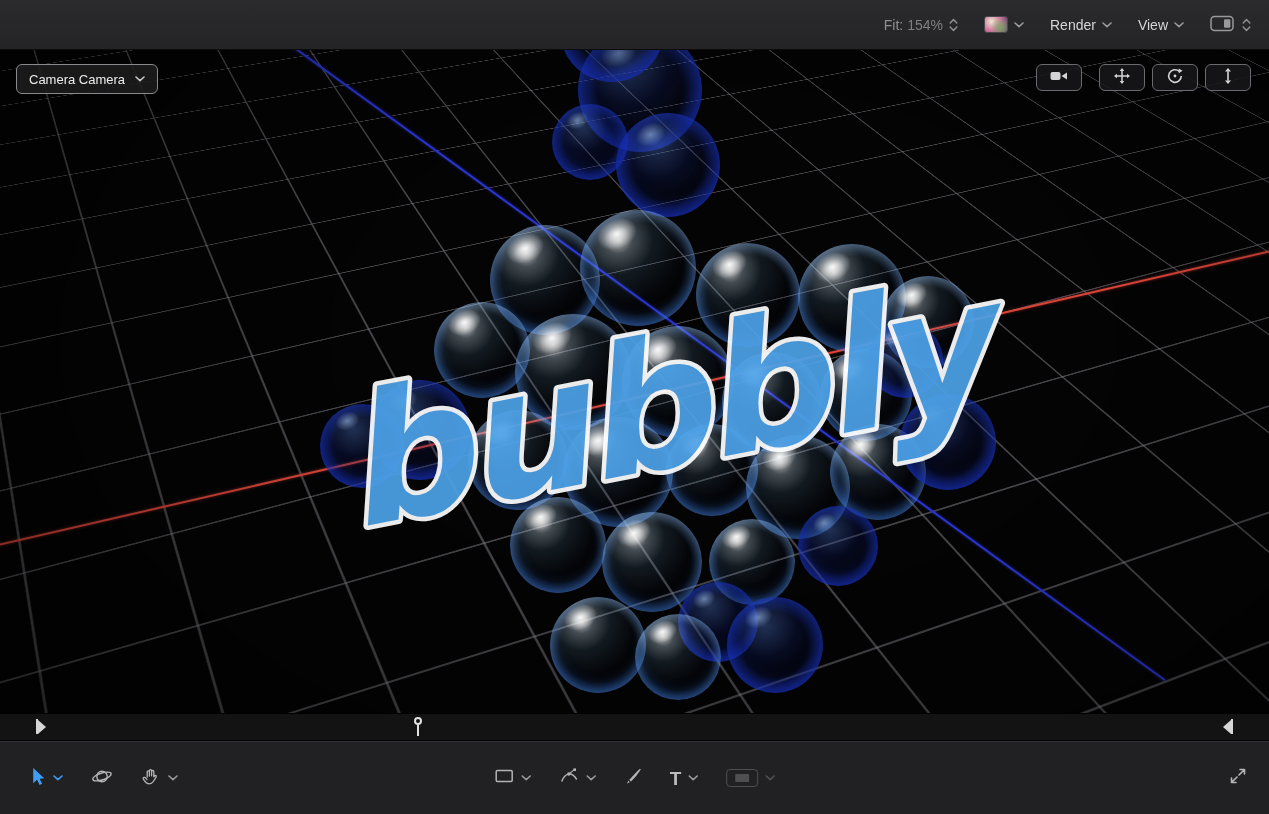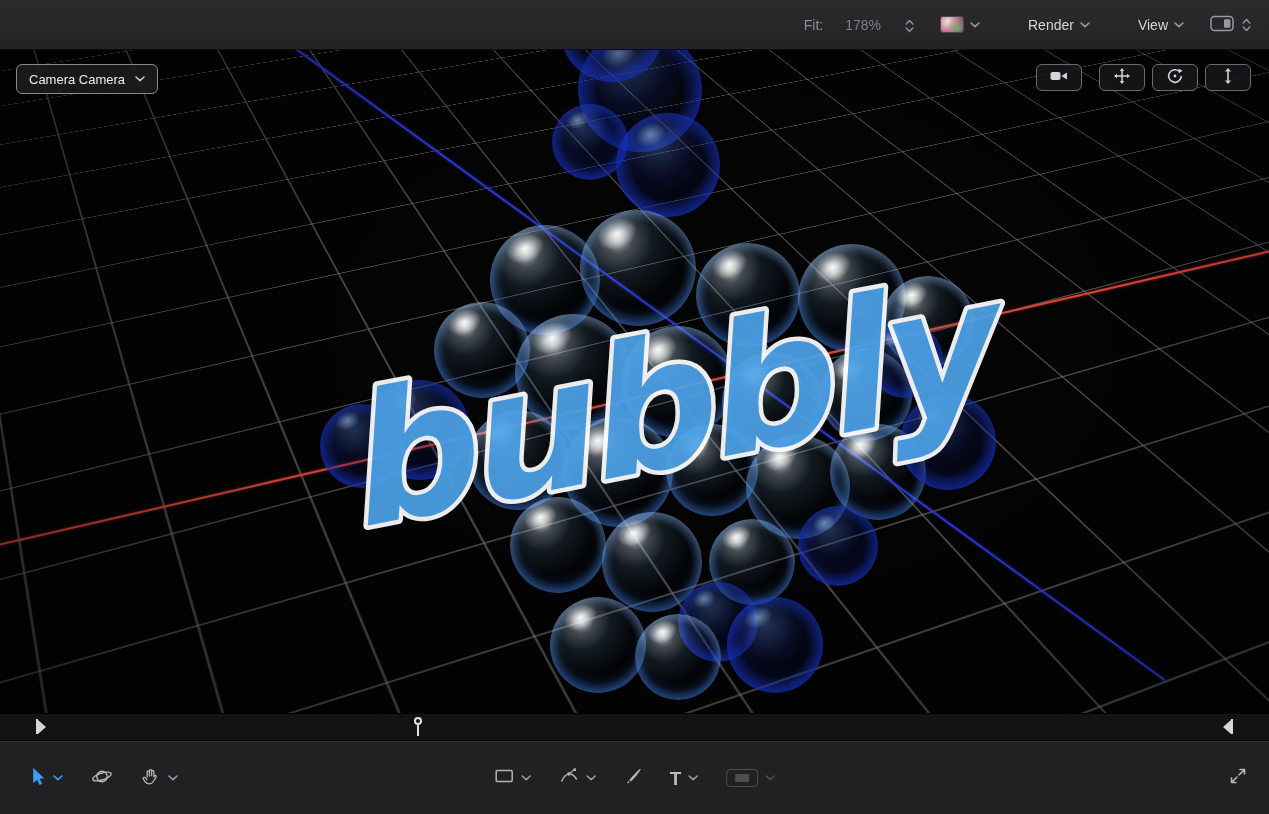--- a/index.html
+++ b/index.html
@@ -2,29 +2,29 @@
 <html><head>
 <meta charset="utf-8">
 <style>
   html,body{margin:0;padding:0;background:#000;}
   body{width:1269px;height:814px;overflow:hidden;font-family:"Liberation Sans","DejaVu Sans",sans-serif;-webkit-font-smoothing:antialiased;}
   .app{width:1269px;height:814px;display:flex;flex-direction:column;position:relative;}
 
   
   .top-toolbar{height:50px;flex:0 0 50px;background:linear-gradient(#2b2b2d,#242426);border-bottom:1px solid #0c0c0c;display:flex;align-items:center;justify-content:flex-end;box-sizing:border-box;}
   .tb-right{display:flex;align-items:center;gap:26px;padding-right:18px;font-size:14px;}
-  .fit-group{display:flex;align-items:flex-end;gap:22px;color:#8f8f94;}
+  .fit-group{display:flex;align-items:center;gap:4px;color:#8f8f94;}
   .fit-value{color:#7f7f84;}
   .stepper{display:inline-flex;color:#8f8f94;margin-left:2px;}
   .thumb-group{display:flex;align-items:center;gap:6px;color:#9a9a9e;}
   .thumb-swatch{width:22px;height:15px;border-radius:3px;border:1px solid #4a4a4c;
     background:
       radial-gradient(circle at 72% 72%, rgba(120,170,100,.9), rgba(120,170,100,0) 55%),
       radial-gradient(circle at 30% 32%, #ece8d2 0%, #d6779f 48%, #8a5080 78%, #5c3f66 100%);}
-  .menu-group{display:flex;align-items:center;gap:6px;color:#d6d6d8;margin-left:22px;}
+  .menu-group{display:flex;align-items:center;gap:6px;color:#d6d6d8;}
   .menu-group .chev{color:#9a9a9e;}
   .layout-group{display:flex;align-items:center;gap:5px;color:#98989d;}
 
   .chev{display:inline-flex;}
 
   
   .canvas{position:relative;flex:0 0 663px;height:663px;background:#040404;overflow:hidden;}
   .grid-plane{position:absolute;width:2600px;height:2100px;left:50%;top:44%;margin-left:-1300px;margin-top:-1050px;
     background-image:
       repeating-linear-gradient(0deg, rgba(120,120,128,.55) 0 2px, transparent 2px 118px),
@@ -91,21 +91,21 @@
 </style>
 </head>
 <body>
 
 <div class="app">
 
   <header class="top-toolbar">
     <div class="tb-right">
       <div class="fit-group">
         <span>Fit:</span>
-        <span class="fit-value">178%</span>
+        <span class="fit-value">154%</span>
         <span class="stepper">
           <svg width="9" height="14" viewBox="0 0 9 14">
               <path d="M1.2 5 L4.5 1.6 L7.8 5 M1.2 9 L4.5 12.4 L7.8 9" fill="none" stroke="currentColor" stroke-width="1.5" stroke-linecap="round" stroke-linejoin="round"></path>
             </svg>
         </span>
       </div>
 
       <div class="thumb-group">
         <span class="thumb-swatch"></span>
         <span class="chev">

